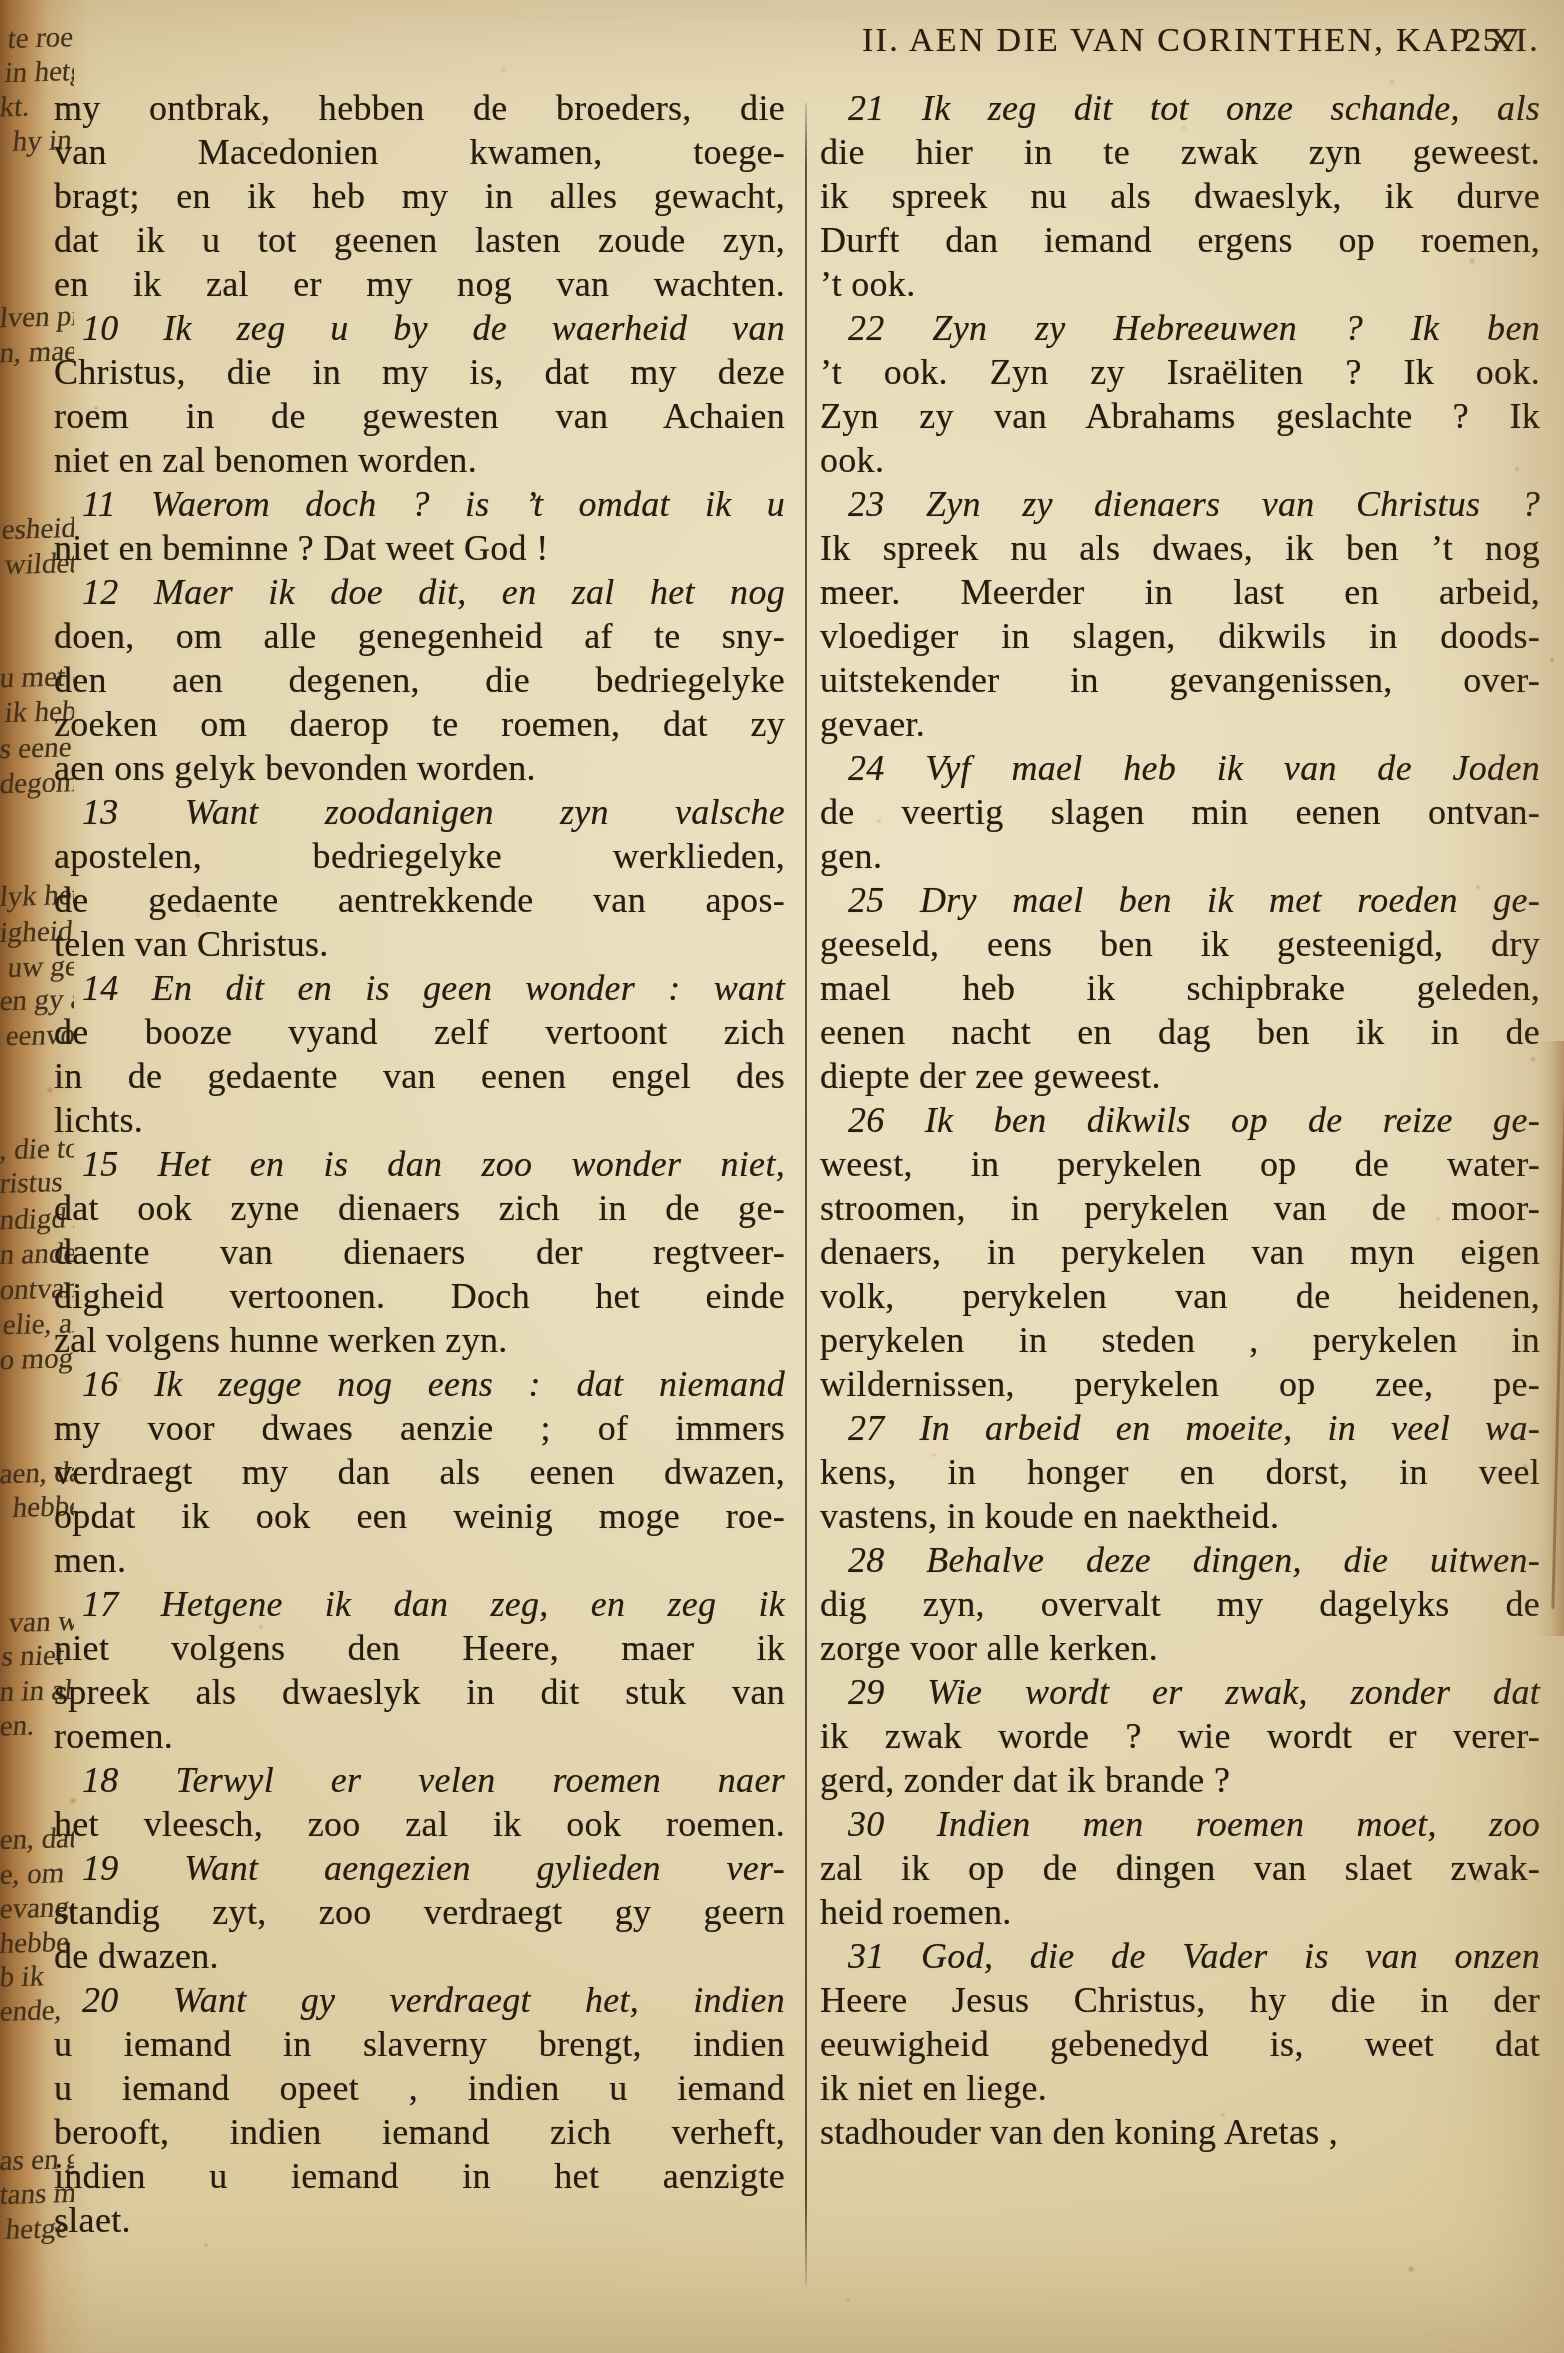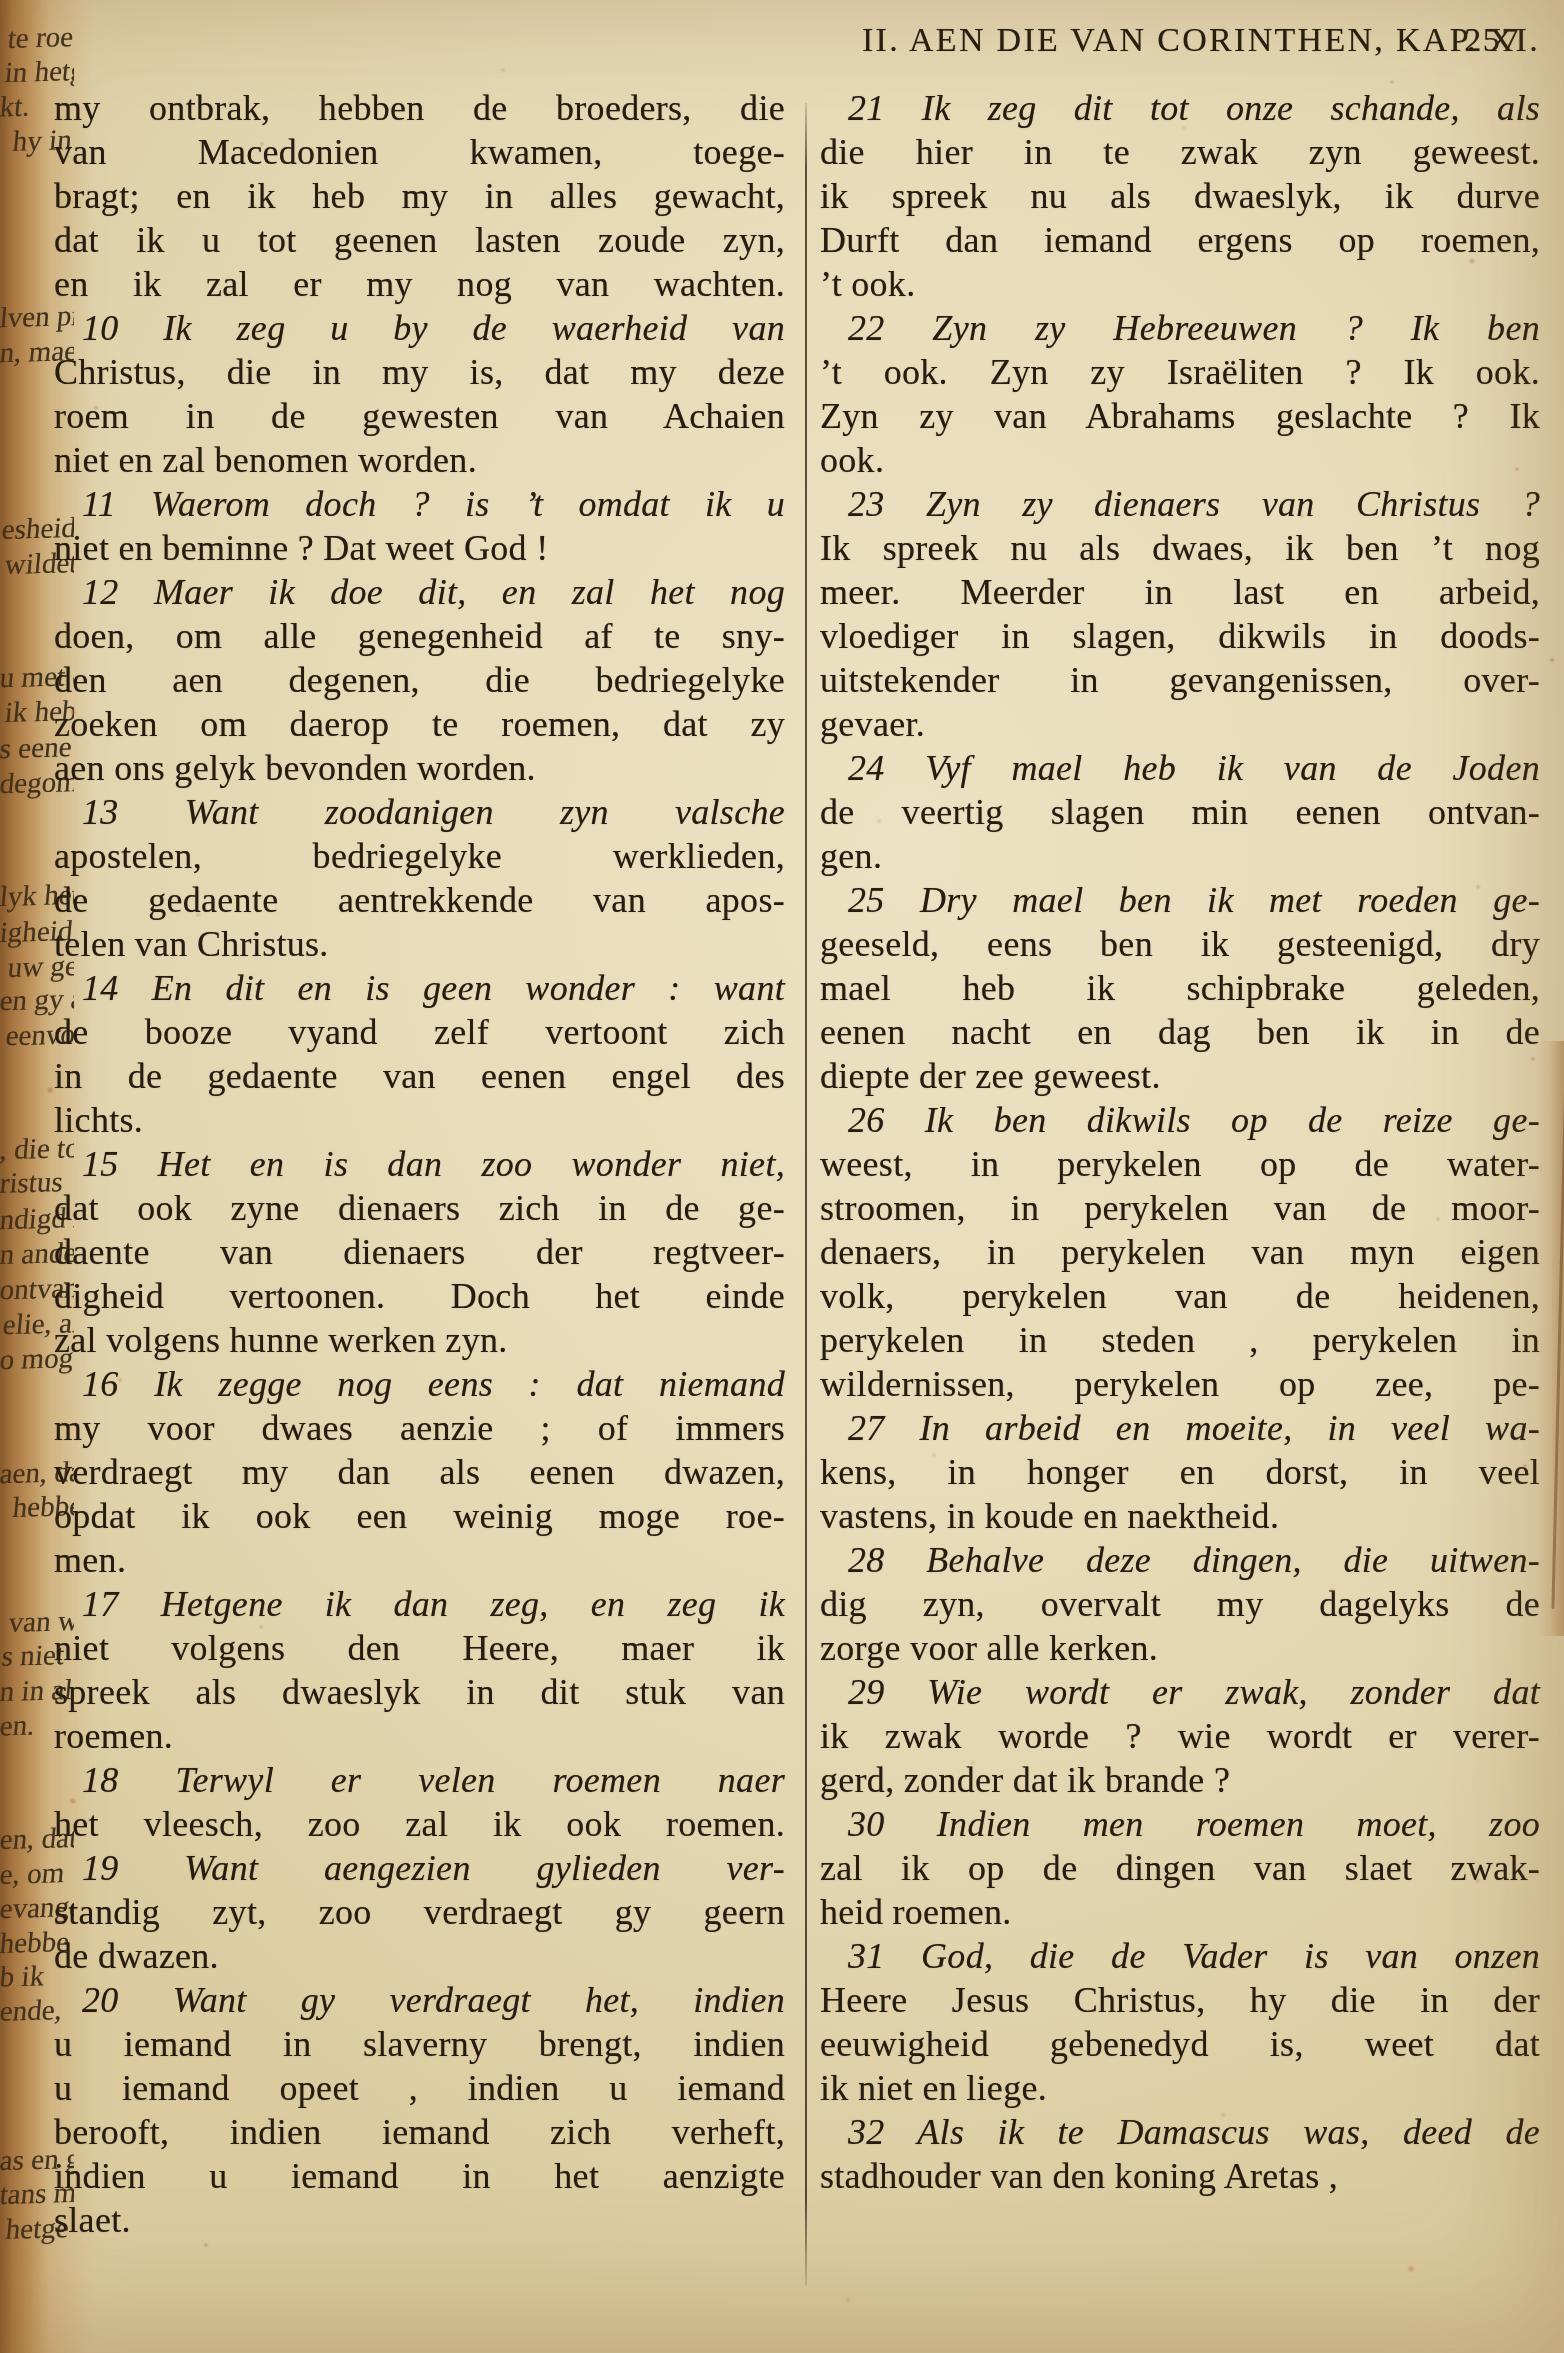--- a/index.html
+++ b/index.html
@@ -220,21 +220,20 @@
       <div class="line ind">29 Wie wordt er zwak, zonder dat</div>
       <div class="line">ik zwak worde ? wie wordt er verer-</div>
       <div class="line noj">gerd, zonder dat ik brande ?</div>
       <div class="line ind">30 Indien men roemen moet, zoo</div>
       <div class="line">zal ik op de dingen van slaet zwak-</div>
       <div class="line noj">heid roemen.</div>
       <div class="line ind">31 God, die de Vader is van onzen</div>
       <div class="line">Heere Jesus Christus, hy die in der</div>
       <div class="line">eeuwigheid gebenedyd is, weet dat</div>
       <div class="line noj">ik niet en liege.</div>
-      <div class="line ind">32 Als ik te Damascus was, deed de</div>
       <div class="line noj">stadhouder van den koning Aretas ,</div>
     </div>
 
   <div id="foxing"></div>
   <div id="page-edge-right"></div>
   <div id="page-edge-line"></div>
 </div>
 
 
 </body></html>

